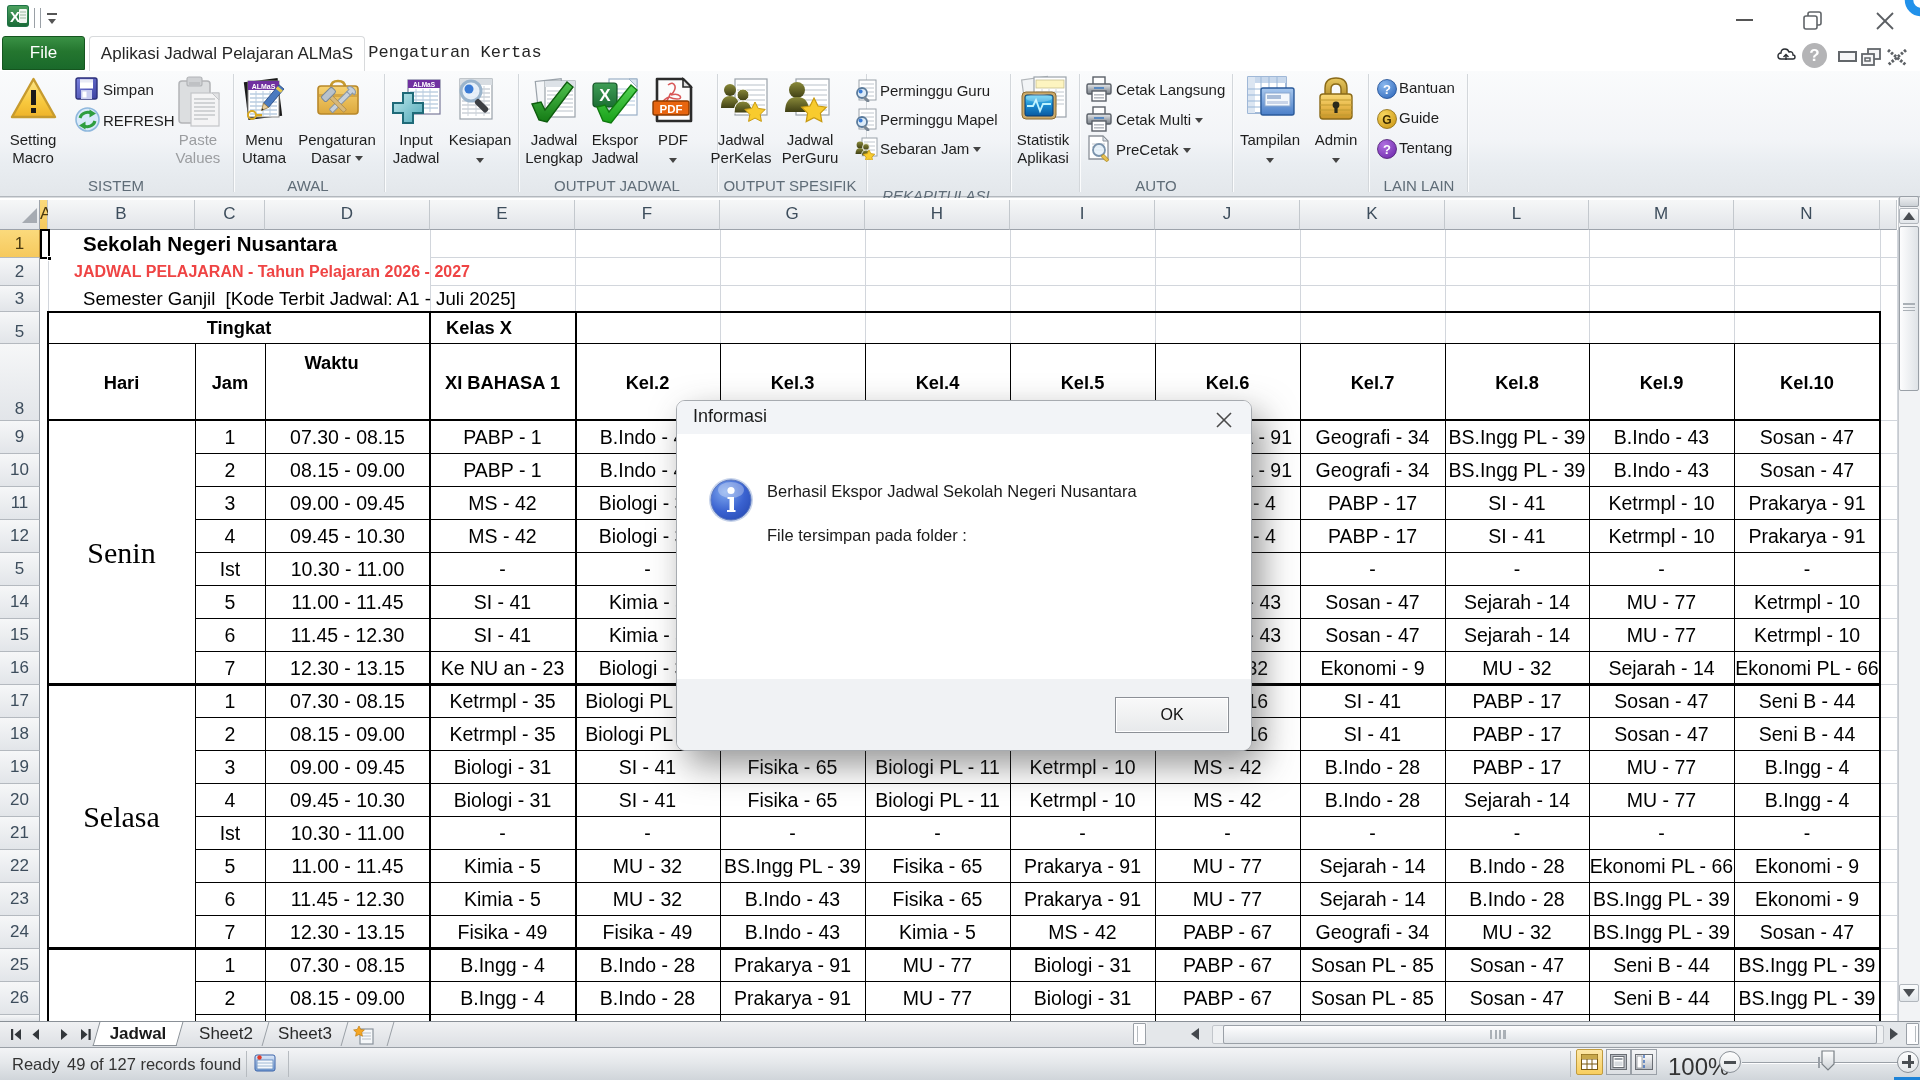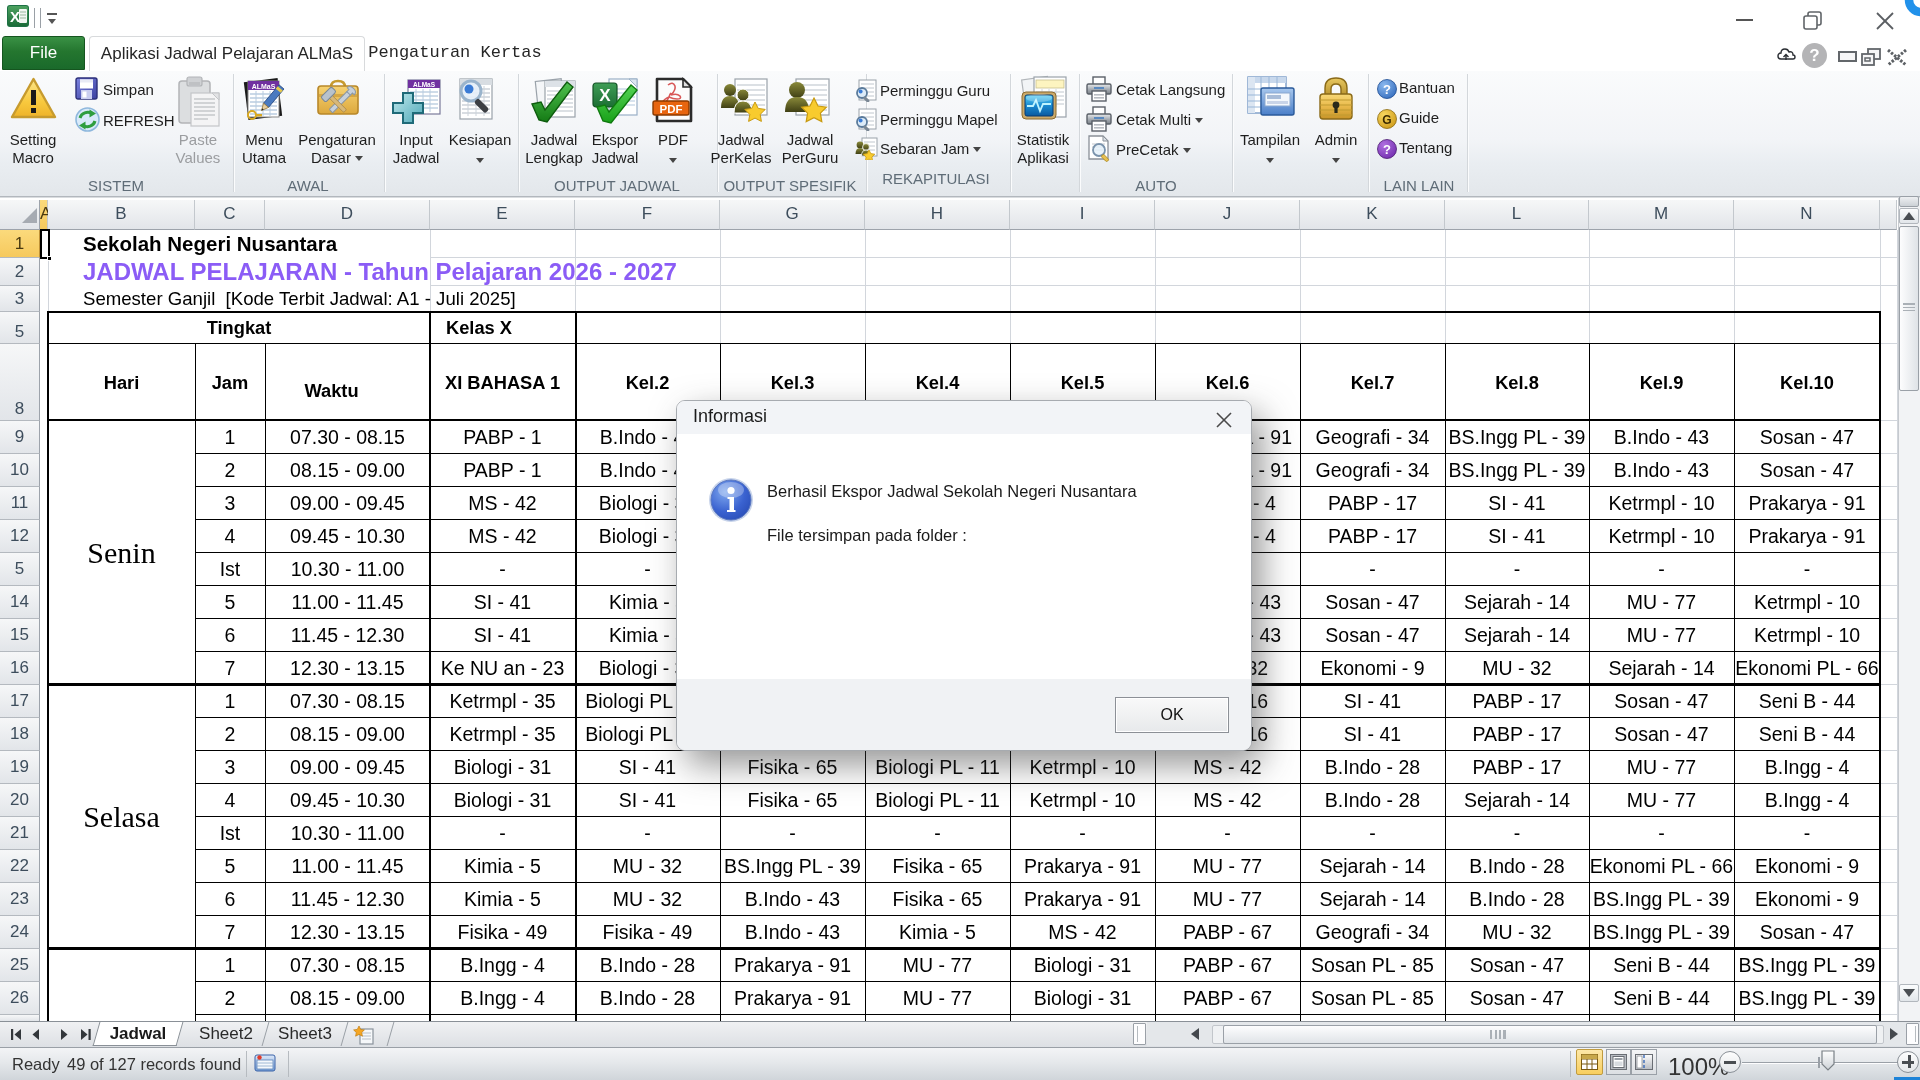--- a/index.html
+++ b/index.html
@@ -104,21 +104,21 @@
 <div class="ab" style="left:1233px;top:74px;width:1px;height:118px;background:#fbfcfd;"></div>
 <div class="ab" style="left:1368px;top:74px;width:1px;height:118px;background:#d3d7db;"></div>
 <div class="ab" style="left:1369px;top:74px;width:1px;height:118px;background:#fbfcfd;"></div>
 <div class="ab" style="left:1467px;top:74px;width:1px;height:118px;background:#d3d7db;"></div>
 <div class="ab" style="left:1468px;top:74px;width:1px;height:118px;background:#fbfcfd;"></div>
 <div class="glbl" style="left:16px;top:177px;width:200px;">SISTEM</div>
 <div class="glbl" style="left:208px;top:177px;width:200px;">AWAL</div>
 <div class="glbl" style="left:351px;top:177px;width:200px;margin-top:20px;">INPUT DATA</div>
 <div class="glbl" style="left:517px;top:177px;width:200px;">OUTPUT JADWAL</div>
 <div class="glbl" style="left:690px;top:177px;width:200px;">OUTPUT SPESIFIK</div>
-<div class="glbl" style="left:836px;top:170px;width:200px;">REKAPITULASI</div>
+<div class="glbl" style="left:836px;top:187px;width:200px;font-style:italic;">REKAPITULASI</div>
 <div class="glbl" style="left:1056px;top:177px;width:200px;">AUTO</div>
 <div class="glbl" style="left:1319px;top:177px;width:200px;">LAIN LAIN</div>
 
 <svg class="ab" style="left:10px;top:77px" width="47" height="43" viewBox="0 0 47 43">
  <defs>
       <linearGradient id="wt" x1="0" y1="0" x2="0" y2="1">
   <stop offset="0" stop-color="#fce588"></stop>
         <stop offset="0.6" stop-color="#f8c93e"></stop>
         <stop offset="1" stop-color="#eeb32a"></stop>
       </linearGradient>
@@ -651,38 +651,38 @@
 <div class="gl" style="left:1880px;top:750px;width:17px;height:1px;"></div>
 <div class="gl" style="left:1880px;top:783px;width:17px;height:1px;"></div>
 <div class="gl" style="left:1880px;top:816px;width:17px;height:1px;"></div>
 <div class="gl" style="left:1880px;top:849px;width:17px;height:1px;"></div>
 <div class="gl" style="left:1880px;top:882px;width:17px;height:1px;"></div>
 <div class="gl" style="left:1880px;top:915px;width:17px;height:1px;"></div>
 <div class="gl" style="left:1880px;top:948px;width:17px;height:1px;"></div>
 <div class="gl" style="left:1880px;top:981px;width:17px;height:1px;"></div>
 <div class="gl" style="left:1880px;top:1014px;width:17px;height:1px;"></div>
 <div class="ab" style="left:83px;top:230px;height:28px;line-height:28px;font-size:20.5px;font-weight:bold;color:#000;white-space:nowrap;">Sekolah Negeri Nusantara</div>
-<div class="ab" style="left:83px;top:258px;height:28px;line-height:28px;font-size:24px;font-weight:bold;color:#8b5cf6;white-space:nowrap;">JADWAL PELAJARAN - Tahun Pelajaran 2026 - 2027</div>
+<div class="ab" style="left:74px;top:258px;height:28px;line-height:28px;font-size:16px;font-weight:bold;color:#ef4444;white-space:nowrap;">JADWAL PELAJARAN - Tahun Pelajaran 2026 - 2027</div>
 <div class="ab" style="left:83px;top:286px;height:26px;line-height:26px;font-size:18.6px;color:#000;white-space:nowrap;">Semester Ganjil&nbsp; [Kode Terbit Jadwal: A1 - Juli 2025]</div>
 <div class="ab" style="left:40px;top:229px;width:10px;height:30px;border:2px solid #000;background:transparent;"></div>
 <div class="ab" style="left:47px;top:256px;width:5px;height:5px;background:#000;border:1px solid #fff;"></div>
 <div class="ab" style="left:48px;top:312px;width:1832px;height:709px;background:#ffffff;"></div>
 <div class="gl" style="left:720px;top:312px;width:1px;height:32px;"></div>
 <div class="gl" style="left:865px;top:312px;width:1px;height:32px;"></div>
 <div class="gl" style="left:1010px;top:312px;width:1px;height:32px;"></div>
 <div class="gl" style="left:1155px;top:312px;width:1px;height:32px;"></div>
 <div class="gl" style="left:1300px;top:312px;width:1px;height:32px;"></div>
 <div class="gl" style="left:1445px;top:312px;width:1px;height:32px;"></div>
 <div class="gl" style="left:1589px;top:312px;width:1px;height:32px;"></div>
 <div class="gl" style="left:1734px;top:312px;width:1px;height:32px;"></div>
 <div class="cell" style="left:48px;top:312px;width:382px;height:32px;line-height:32px;font-size:18.3px;font-weight:bold;">Tingkat</div>
 <div class="ab" style="left:446px;top:312px;height:32px;line-height:32px;font-size:18.3px;font-weight:bold;color:#000;">Kelas X</div>
 <div class="cell" style="left:48px;top:344px;width:147px;height:77px;line-height:77px;font-size:18.3px;font-weight:bold;">Hari</div>
 <div class="cell" style="left:195px;top:344px;width:70px;height:77px;line-height:77px;font-size:18.3px;font-weight:bold;">Jam</div>
-<div class="cell" style="left:265px;top:352px;width:133px;height:77px;line-height:77px;font-size:18.3px;font-weight:bold;">Waktu</div>
+<div class="cell" style="left:265px;top:324px;width:133px;height:77px;line-height:77px;font-size:18.3px;font-weight:bold;">Waktu</div>
 <div class="cell" style="left:430px;top:344px;width:145px;height:77px;line-height:77px;font-size:18.3px;font-weight:bold;">XI BAHASA 1</div>
 <div class="cell" style="left:575px;top:344px;width:145px;height:77px;line-height:77px;font-size:18.3px;font-weight:bold;">Kel.2</div>
 <div class="cell" style="left:720px;top:344px;width:145px;height:77px;line-height:77px;font-size:18.3px;font-weight:bold;">Kel.3</div>
 <div class="cell" style="left:865px;top:344px;width:145px;height:77px;line-height:77px;font-size:18.3px;font-weight:bold;">Kel.4</div>
 <div class="cell" style="left:1010px;top:344px;width:145px;height:77px;line-height:77px;font-size:18.3px;font-weight:bold;">Kel.5</div>
 <div class="cell" style="left:1155px;top:344px;width:145px;height:77px;line-height:77px;font-size:18.3px;font-weight:bold;">Kel.6</div>
 <div class="cell" style="left:1300px;top:344px;width:145px;height:77px;line-height:77px;font-size:18.3px;font-weight:bold;">Kel.7</div>
 <div class="cell" style="left:1445px;top:344px;width:144px;height:77px;line-height:77px;font-size:18.3px;font-weight:bold;">Kel.8</div>
 <div class="cell" style="left:1589px;top:344px;width:145px;height:77px;line-height:77px;font-size:18.3px;font-weight:bold;">Kel.9</div>
 <div class="cell" style="left:1734px;top:344px;width:146px;height:77px;line-height:77px;font-size:18.3px;font-weight:bold;">Kel.10</div>

